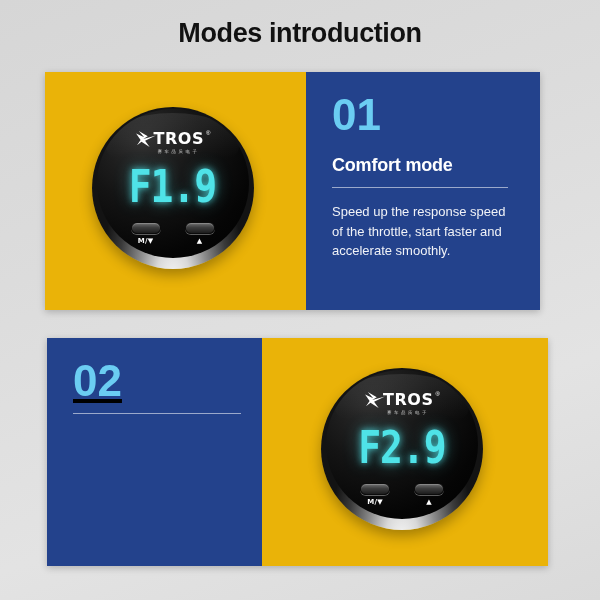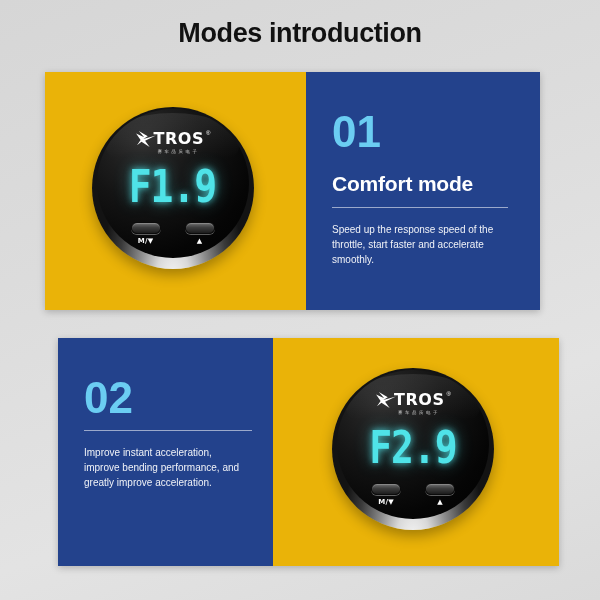--- a/index.html
+++ b/index.html
@@ -19,50 +19,50 @@
   }
 
   
   .card{
     position:absolute;
     background:#ffffff;
     display:flex;
     box-shadow:0 2px 7px rgba(0,0,0,0.22);
   }
   #card-comfort{ left:45px; top:72px; width:495px; height:238px; }
-  #card-sport  { left:58px; top:338px; width:501px; height:228px; }
+  #card-sport  { left:47px; top:338px; width:501px; height:228px;text-decoration:underline; }
 
   .half{ position:relative; height:100%; overflow:hidden; }
   .half-white{ background:#eab308; }
   .half-blue{ background:#23428c; }
 
   #card-comfort .half-white{ width:261px; }
   #card-comfort .half-blue { width:234px; }
   #card-sport   .half-blue { width:215px; }
   #card-sport   .half-white{ width:286px; }
 
   
-  .panel-inner{ padding:22px 24px 0 26px;margin-top:17px; }
+  .panel-inner{ padding:22px 24px 0 26px; }
   .panel-number{
     font-size:44px; font-weight:700; color:#6bcdf2;
     line-height:0.95; letter-spacing:0px;
   }
   .panel-heading{
     margin-top:19px;
-    font-size:21px; font-weight:700; color:#ffffff;
+    font-size:18px; font-weight:700; color:#ffffff;
     letter-spacing:-0.2px;
   }
   .panel-rule{
     margin-top:11px;
     width:176px; height:1px;
     background:rgba(255,255,255,0.55);
   }
   .panel-desc{
     margin-top:14px;
-    font-size:10px; line-height:1.52; color:#f0f2f7;
+    font-size:13px; line-height:1.52; color:#f0f2f7;
     max-width:190px;
   }
   #card-sport .panel-rule{ width:168px; }
   #card-sport .panel-desc{ max-width:185px; }
 
   
   .device-wrap{
     position:absolute; left:50%; top:50%;
     transform:translate(-50%,-50%);
     width:168px; height:168px;
@@ -186,21 +186,20 @@
   </div>
 
 </div>
 
 <div class="card" id="card-sport">
 
   <div class="half half-blue">
     <div class="panel-inner">
       <div class="panel-number">02</div>
       <div class="panel-rule"></div>
-      <div class="panel-desc">Improve instant acceleration, improve bending performance, and greatly improve acceleration.</div>
     </div>
   </div>
 
   <div class="half half-white">
     <div class="device-wrap">
       <div class="device">
         <div class="device-face">
 
           <div class="logo">
             <div class="logo-row">

